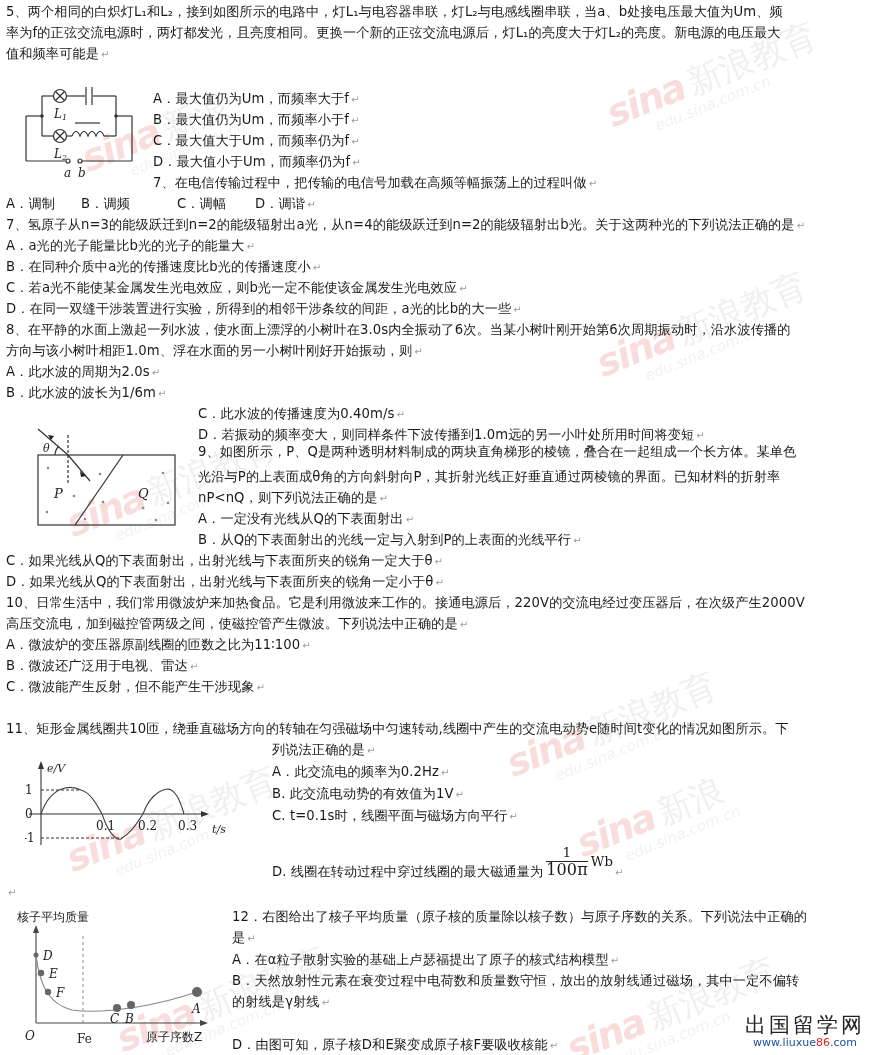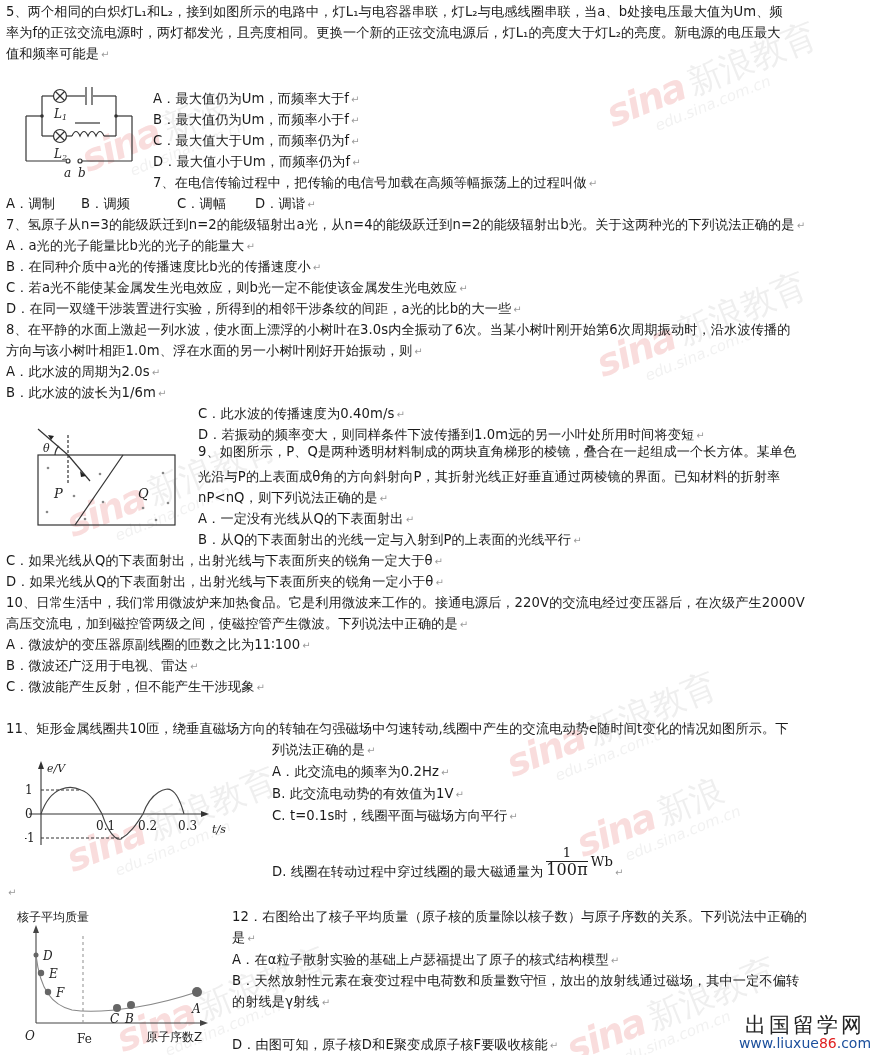--- a/index.html
+++ b/index.html
@@ -8,21 +8,21 @@
   .page { position:absolute; left:0; top:0; width:887px; height:1055px; }
   .line { position:absolute; font-size:13.2px; line-height:16px; white-space:nowrap; letter-spacing:0.1px; }
   .mark { color:#9a9a9a; font-size:10px; margin-left:2px; }
   .wm { position:absolute; pointer-events:none; opacity:0.13; transform:rotate(-22deg); transform-origin:left top; white-space:nowrap; }
   .wm .s { font-family:"DejaVu Sans", sans-serif; font-weight:bold; font-style:italic; color:#d40000; font-size:38px; letter-spacing:-2px; }
   .wm .cn { font-family:"DejaVu Sans", sans-serif; color:#888; font-size:34px; margin-left:6px; }
   .wm .url { display:block; font-family:"DejaVu Sans", sans-serif; font-style:italic; color:#999; font-size:15px; margin-left:40px; margin-top:-6px; }
   svg text { font-family:"DejaVu Serif","Liberation Serif",serif; }
   .logo { position:absolute; left:730px; top:1014px; width:150px; text-align:center; }
   .logo .cn { font-size:21px; color:#222; letter-spacing:3px; font-family:"DejaVu Sans", sans-serif; line-height:22px; }
-  .logo .url { font-size:14px; color:#1b4f9c; font-family:"DejaVu Sans", sans-serif; line-height:14px; }
+  .logo .url { font-size:11px; color:#1b4f9c; font-family:"DejaVu Sans", sans-serif; line-height:14px; }
   .logo .url .red { color:#e02020; }
   .frac { display:inline-block; vertical-align:middle; text-align:center; font-family:"DejaVu Serif", serif; margin:0 3px; }
   .frac .num { display:block; border-bottom:1px solid #222; padding:0 2px; font-size:13px; line-height:16px; }
   .frac .den { display:block; font-size:16px; line-height:16px; }
 </style>
 </head>
 <body>
 
 <div class="page">
 

